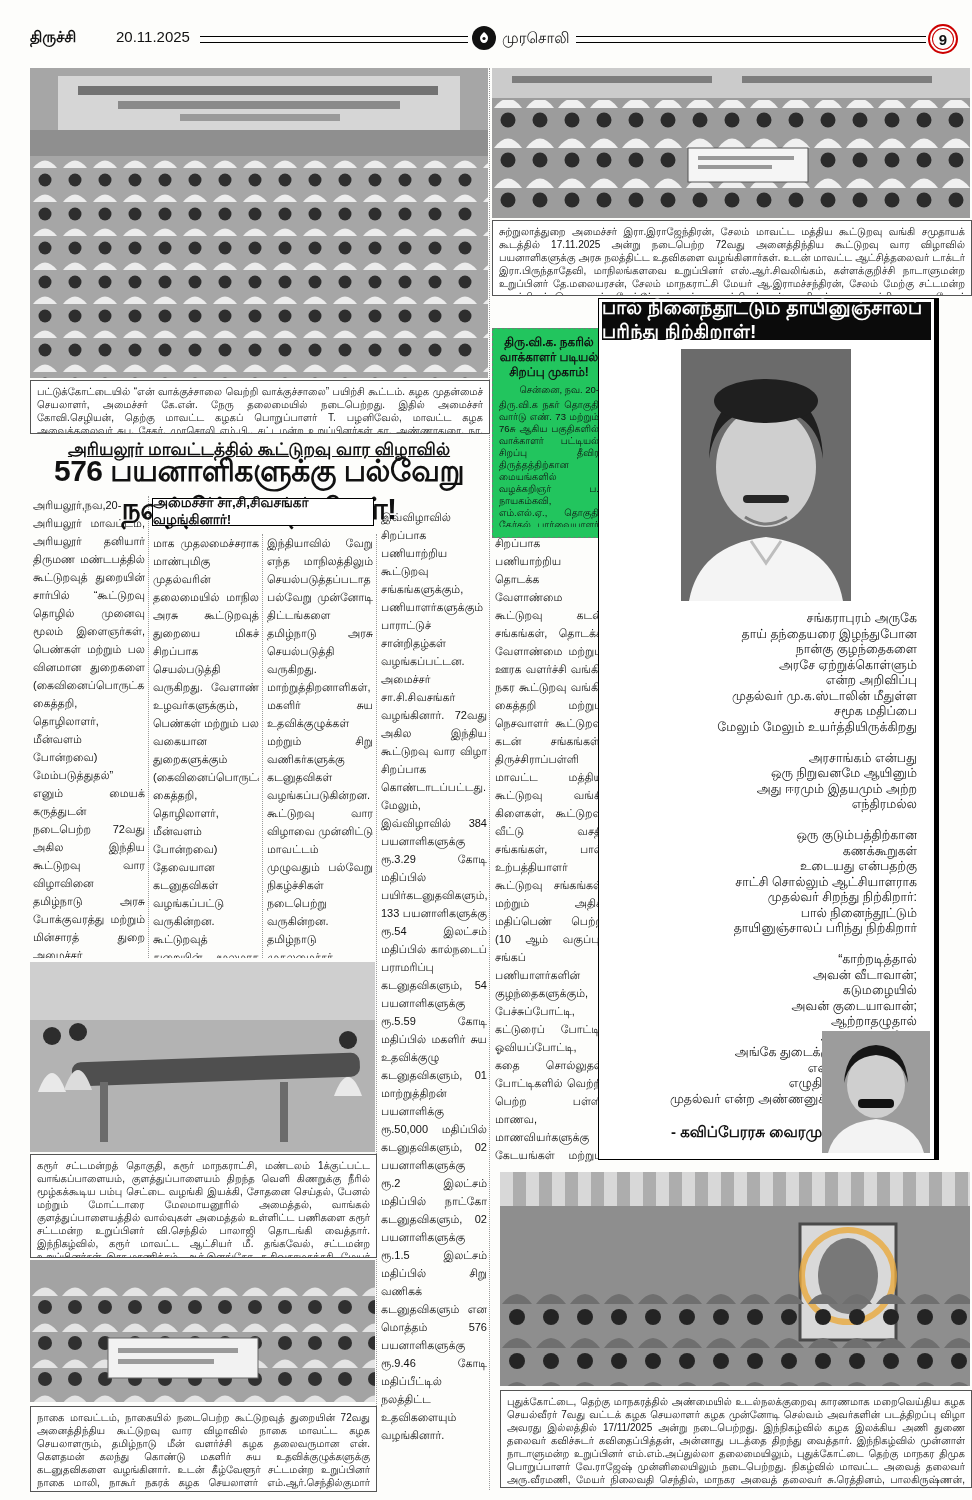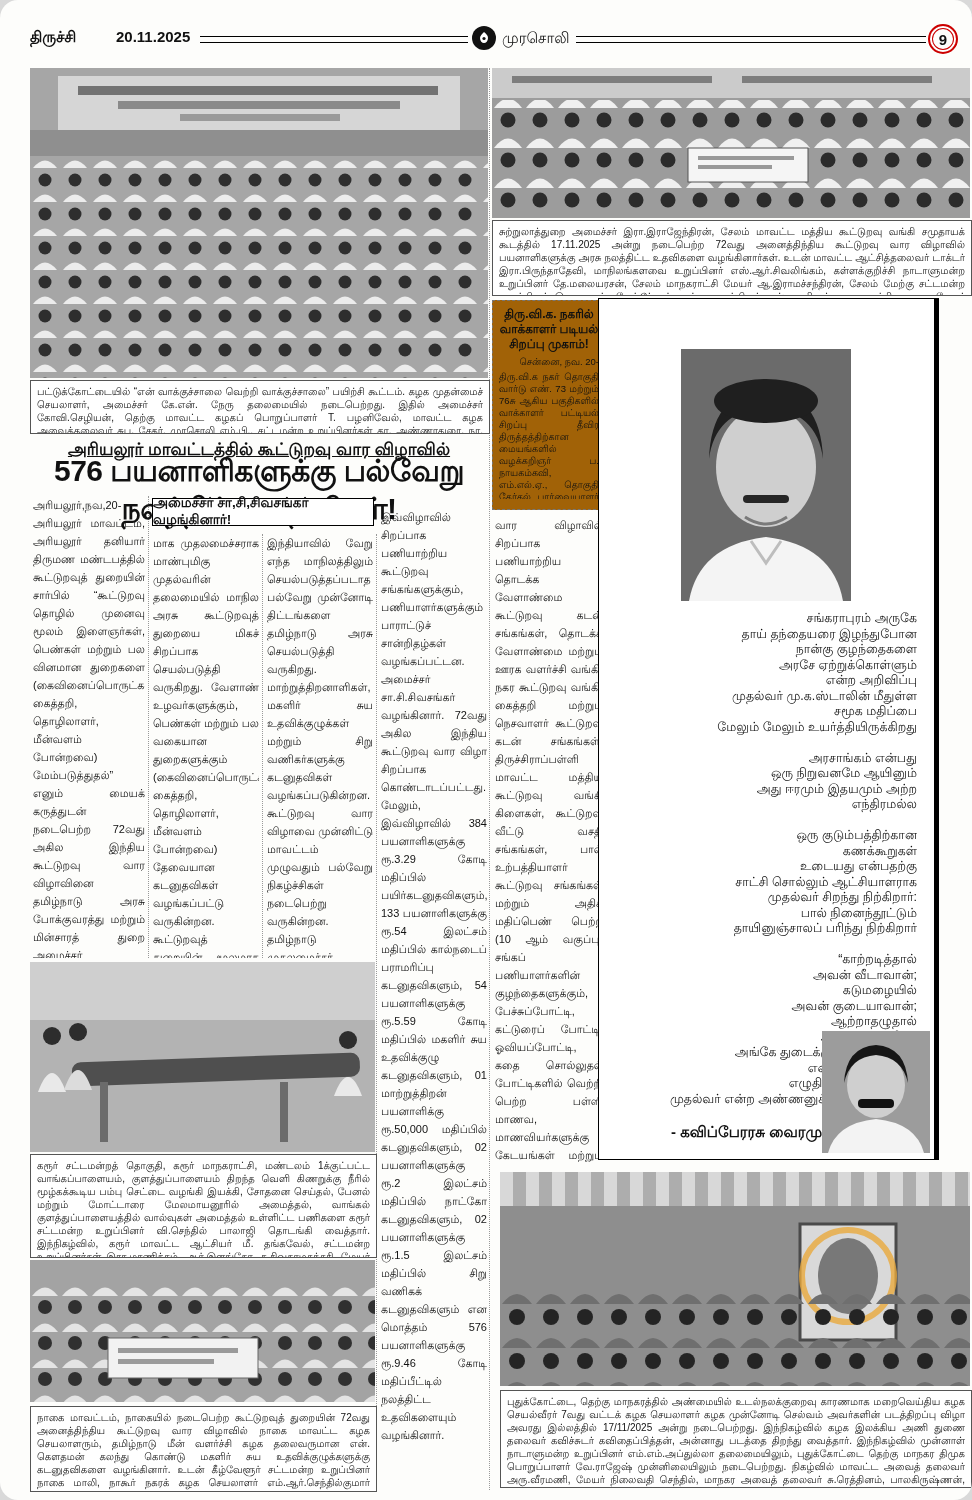--- a/index.html
+++ b/index.html
@@ -1,38 +1,38 @@
 <!DOCTYPE html>
 <html><head>
 <meta charset="utf-8">
 <style>
   html,body{margin:0;padding:0;background:#d9d9d9;}
   .page{position:relative;width:972px;height:1500px;background:#fdfdfb;margin:0 auto;
-        font-family:"Liberation Sans",sans-serif;color:#111;overflow:hidden;border-radius:18px;}
+        font-family:"Liberation Sans",sans-serif;color:#111;overflow:hidden;}
   .abs{position:absolute;}
   .jtext{text-align:justify;overflow:hidden;white-space:pre-line;}
   .caption{font-size:10px;line-height:13px;border:1px solid #555;padding:4px 6px;
            text-align:justify;overflow:hidden;background:#fff;}
   .body-col{font-size:11px;line-height:18px;}
   .vdot{border-left:1px dotted #999;width:0;}
   .hdr-rule{height:5px;border-top:1.6px solid #000;border-bottom:1.6px solid #000;}
   .photo{overflow:hidden;background:#9a9a9a;}
   .photo svg{display:block;}
   .poem-box{border:1.5px solid #000;border-right:5px solid #000;background:#fff;}
   .bar{background:#0b0b0b;color:#fff;font-weight:bold;font-size:19px;
        display:flex;align-items:center;justify-content:center;letter-spacing:.2px;}
-  .brief-box{border:1.2px dashed #777;padding:6px 6px;background:#a16207;}
+  .brief-box{border:1.2px dashed #777;padding:6px 6px;background:#22c55e;margin-top:28px;}
 </style>
 </head>
 <body>
 
 <div class="page">
 
   <div class="abs" style="left:30px;top:28px;font-size:15px;font-weight:bold;">திருச்சி</div>
-  <div class="abs" style="left:116px;top:28px;font-size:15px;font-weight:bold;">20.11.2025</div>
+  <div class="abs" style="left:116px;top:28px;font-size:15px;font-weight:normal;">20.11.2025</div>
   <div class="abs hdr-rule" style="left:200px;top:36px;width:268px;"></div>
   <div class="abs" style="left:472px;top:26px;width:24px;height:24px;border-radius:50%;background:#111;
        display:flex;align-items:center;justify-content:center;">
     <svg width="16" height="16" viewBox="0 0 16 16">
       <path d="M8 2 C10 4 12 5 12 8 C12 11 10 13 8 13 C6 13 4 11 4 8 C4 6 6 4 8 2 Z" fill="#fff"></path>
       <circle cx="8" cy="8.5" r="1.6" fill="#111"></circle>
     </svg>
   </div>
   <div class="abs" style="left:502px;top:29px;font-size:15px;">முரசொலி</div>
   <div class="abs hdr-rule" style="left:576px;top:36px;width:350px;"></div>
@@ -140,20 +140,21 @@
   </div>
   <div class="abs caption" style="left:492px;top:220px;width:466px;height:66px;">சுற்றுலாத்துறை அமைச்சர் இரா.இராஜேந்திரன், சேலம் மாவட்ட மத்திய கூட்டுறவு வங்கி சமுதாயக் கூடத்தில் 17.11.2025 அன்று நடைபெற்ற 72வது அனைத்திந்திய கூட்டுறவு வார விழாவில் பயனாளிகளுக்கு அரசு நலத்திட்ட உதவிகளை வழங்கினார்கள். உடன் மாவட்ட ஆட்சித்தலைவர் டாக்டர் இரா.பிருந்தாதேவி, மாநிலங்களவை உறுப்பினர் எஸ்.ஆர்.சிவலிங்கம், கள்ளக்குறிச்சி நாடாளுமன்ற உறுப்பினர் தே.மலையரசன், சேலம் மாநகராட்சி மேயர் ஆ.இராமச்சந்திரன், சேலம் மேற்கு சட்டமன்ற உறுப்பினர் இரா.அருள், மேட்டூர் சட்டமன்ற உறுப்பினர் எஸ்.சதாசிவம், மாநகராட்சி துணை மேயர் திருமதி மா.சாரதாதேவி, சேகோசர்வ் மேலாண் இயக்குநர் திருமதி ஆர். கீர்த்திபிரியதர்ஷினி, ஆவின் பொது மேலாளர் ப.குமரேசன், குழந்தைவேளு, க.ராஜ்குமார் ஆகியோர் உள்ளனர்.</div>
 
   <div class="abs brief-box" style="left:492px;top:300px;width:100px;height:196px;">
     <div style="font-size:12px;line-height:15px;font-weight:bold;text-align:center;">திரு.வி.க. நகரில் வாக்காளர் படியல் சிறப்பு முகாம்!</div>
     <div style="font-size:9.5px;text-align:right;margin:4px 0 2px 0;">சென்னை, நவ. 20-</div>
     <div class="jtext" style="font-size:9.5px;line-height:12px;height:128px;">திரு.வி.க நகர் தொகுதி வார்டு எண். 73 மற்றும் 76சு ஆகிய பகுதிகளில் வாக்காளர் பட்டியல் சிறப்பு தீவிர திருத்தத்திற்கான மையங்களில் வழக்கறிஞர் ப. நாயகம்கவி, எம்.எல்.ஏ., தொகுதி தேர்தல் பார்வையாளர் தண்டலம் என்.கிருஷ்ணமூர்த்தி ஆகியோர் பொதுமக்களிடம் பெறப்பட்ட வாக்காளர் சேர்ப்பு படிவங்களை நேரில் சென்று பார்வையிட்டனர். இதில் எம்.தமிழ்பாய், சுவேந்தன், குலாம், முருகன் முன்னாபாய் மற்றும் பலர் கலந்து கொண்டனர்.</div>
   </div>
 
   <div class="abs poem-box" style="left:598px;top:298px;width:335px;height:860px;">
+    <div class="bar" style="position:absolute;left:3px;top:3px;right:3px;height:38px;">பால் நினைந்தூட்டும் தாயினுஞ்சாலப் பரிந்து நிற்கிறாள்!</div>
     <div class="photo" style="position:absolute;left:82px;top:50px;width:170px;height:252px;">
       <svg width="170" height="252" viewBox="0 0 170 252" preserveAspectRatio="none">
         <rect width="170" height="252" fill="#6b6b6b"></rect>
         <ellipse cx="85" cy="118" rx="50" ry="60" fill="#cfcfcf"></ellipse>
         <path d="M28 110 Q30 44 85 38 Q140 44 142 110 Q136 62 85 58 Q34 62 28 110 Z" fill="#1f1f1f"></path>
         <ellipse cx="85" cy="52" rx="52" ry="22" fill="#1f1f1f"></ellipse>
         <rect x="62" y="146" width="46" height="8" rx="4" fill="#262626"></rect>
         <path d="M64 168 Q85 182 106 168" stroke="#7a7a7a" stroke-width="3" fill="none"></path>
         <path d="M8 252 Q18 196 85 188 Q152 196 162 252 Z" fill="#f4f4f4"></path>
         <path d="M70 192 L85 214 L100 192" fill="none" stroke="#bdbdbd" stroke-width="3"></path>

